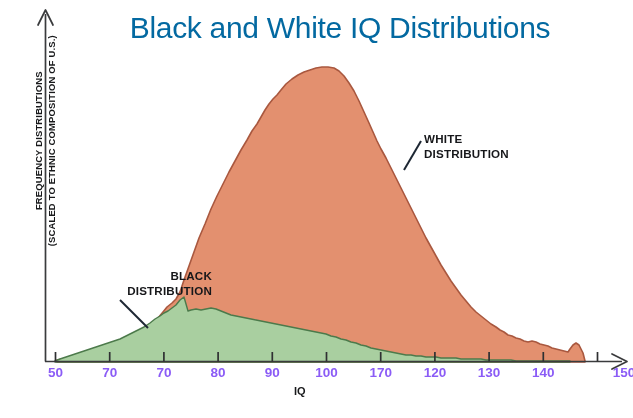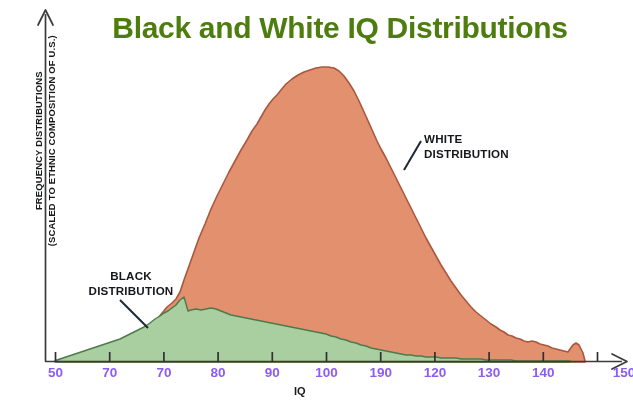--- a/index.html
+++ b/index.html
@@ -26,22 +26,22 @@
     height: 418px;
   }
   .chart-title {
     position: absolute;
     left: 62px;
     top: 12px;
     width: 556px;
     text-align: center;
     font-family: "Liberation Sans", sans-serif;
     font-size: 30px;
-    font-weight: bold;
-    color: #4d7c0f;
+    font-weight: normal;
+    color: #0369a1;
     letter-spacing: -0.3px;
     line-height: 1.05;
     white-space: nowrap;
   }
   .y-axis-title {
     position: absolute;
     left: -88px;
     top: 128px;
     width: 268px;
     transform: rotate(-90deg);
@@ -90,21 +90,21 @@
   }
   #anno-white {
     left: 424px;
     top: 132px;
     text-align: left;
   }
   #anno-black {
     left: 50px;
     top: 269px;
     width: 162px;
-    text-align: center;
+    text-align: right;
   }
   .series-annotation .ln {
     display: block;
   }
   .source-note {
     position: absolute;
     left: 11px;
     top: 398px;
     font-family: "Liberation Serif", serif;
     font-style: italic;
@@ -201,21 +201,21 @@
   </div>
 
   <div class="x-axis-title">IQ</div>
 
   <div class="tick-label" style="left:55.5px;">50</div>
   <div class="tick-label" style="left:109.7px;">70</div>
   <div class="tick-label" style="left:163.9px;">70</div>
   <div class="tick-label" style="left:218.1px;">80</div>
   <div class="tick-label" style="left:272.3px;">90</div>
   <div class="tick-label" style="left:326.5px;">100</div>
-  <div class="tick-label" style="left:380.7px;">190</div>
+  <div class="tick-label" style="left:380.7px;">170</div>
   <div class="tick-label" style="left:434.9px;">120</div>
   <div class="tick-label" style="left:489.1px;">130</div>
   <div class="tick-label" style="left:543.3px;">140</div>
   <div class="tick-label" style="left:624px;">150</div>
 
   <div class="series-annotation" id="anno-white">
     <span class="ln">WHITE</span>
     <span class="ln">DISTRIBUTION</span>
   </div>
 

